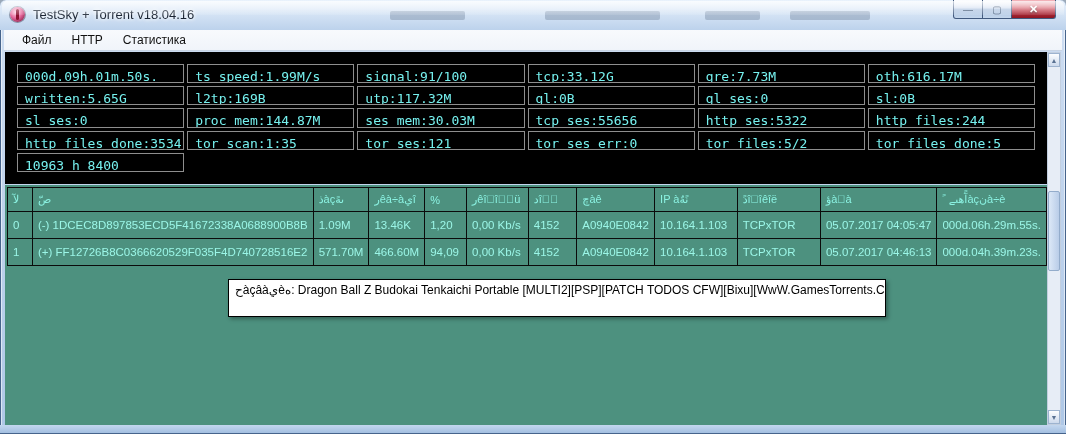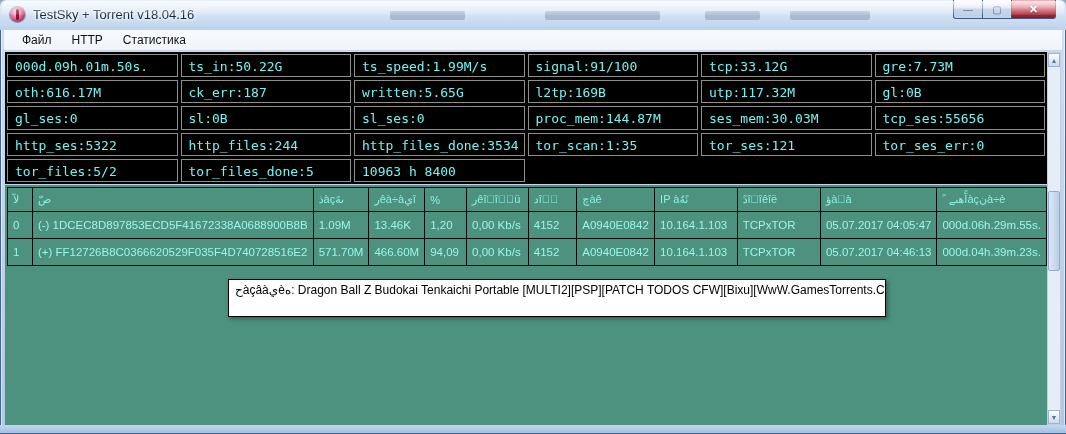--- a/index.html
+++ b/index.html
@@ -28,21 +28,21 @@
   .cap-btn.min{width:30px;border-radius:0 0 0 3px;}
   .cap-btn.max{width:28px;border-left:none;border-right:none;}
   .cap-btn.close{width:45px;border-radius:0 0 3px 0;color:#fff;font-size:11px;font-weight:bold;
     background:linear-gradient(#f3b6bd,#d9626f 40%,var(--close-red) 55%,#8e1522);text-shadow:0 1px 2px rgba(0,0,0,.6);}
   
   .menubar{position:absolute;left:4px;top:30px;width:1058px;height:21px;background:linear-gradient(#f8fafd,var(--menu-bg));
     border-bottom:1px solid #c8d4e4;display:flex;align-items:center;padding-left:8px;}
   .menu-item{font-size:12px;color:#111;padding:2px 10px;white-space:nowrap;}
   
   .stats{position:absolute;left:5px;top:52px;width:1042px;height:132px;background:var(--stats-bg);
-    display:grid;grid-template-columns:repeat(6,1fr);grid-auto-rows:1fr;gap:3px;padding:2px;}
+    display:grid;grid-template-columns:repeat(6,1fr);grid-auto-rows:1fr;gap:3px;padding:12px;}
   .scell{background:var(--stats-bg);border:1px solid var(--stats-border);color:var(--accent-cyan);
     font-family:"DejaVu Sans Mono",monospace;font-size:13px;line-height:19px;padding:2px 7px;white-space:nowrap;overflow:hidden;}
   
   .torrent-area{position:absolute;left:5px;top:185px;width:1042px;height:240px;background:var(--green-bg);}
   table.torrents{border-collapse:collapse;table-layout:fixed;margin:2px 0 0 2px;}
   .torrents th,.torrents td{border:1px solid #0b0b0b;font-weight:normal;text-align:left;
     font-size:11.5px;color:var(--table-cyan);padding:0 5px;white-space:nowrap;overflow:hidden;}
   .torrents th{height:24px;font-size:11px;color:#8BF2E2;}
   .torrents td{height:27px;}
   
@@ -89,27 +89,25 @@
   <div class="menubar">
 
   <div class="menu-item">Файл</div>
       <div class="menu-item">HTTP</div>
       <div class="menu-item">Статистика</div>
     </div>
 
   <div class="stats">
 
   <div class="scell">000d.09h.01m.50s.</div>
-      <div class="scell">ts_in:50.22G</div>
       <div class="scell">ts_speed:1.99M/s</div>
       <div class="scell">signal:91/100</div>
       <div class="scell">tcp:33.12G</div>
       <div class="scell">gre:7.73M</div>
       <div class="scell">oth:616.17M</div>
-      <div class="scell">ck_err:187</div>
       <div class="scell">written:5.65G</div>
       <div class="scell">l2tp:169B</div>
       <div class="scell">utp:117.32M</div>
       <div class="scell">gl:0B</div>
       <div class="scell">gl_ses:0</div>
       <div class="scell">sl:0B</div>
       <div class="scell">sl_ses:0</div>
       <div class="scell">proc_mem:144.87M</div>
       <div class="scell">ses_mem:30.03M</div>
       <div class="scell">tcp_ses:55656</div>

